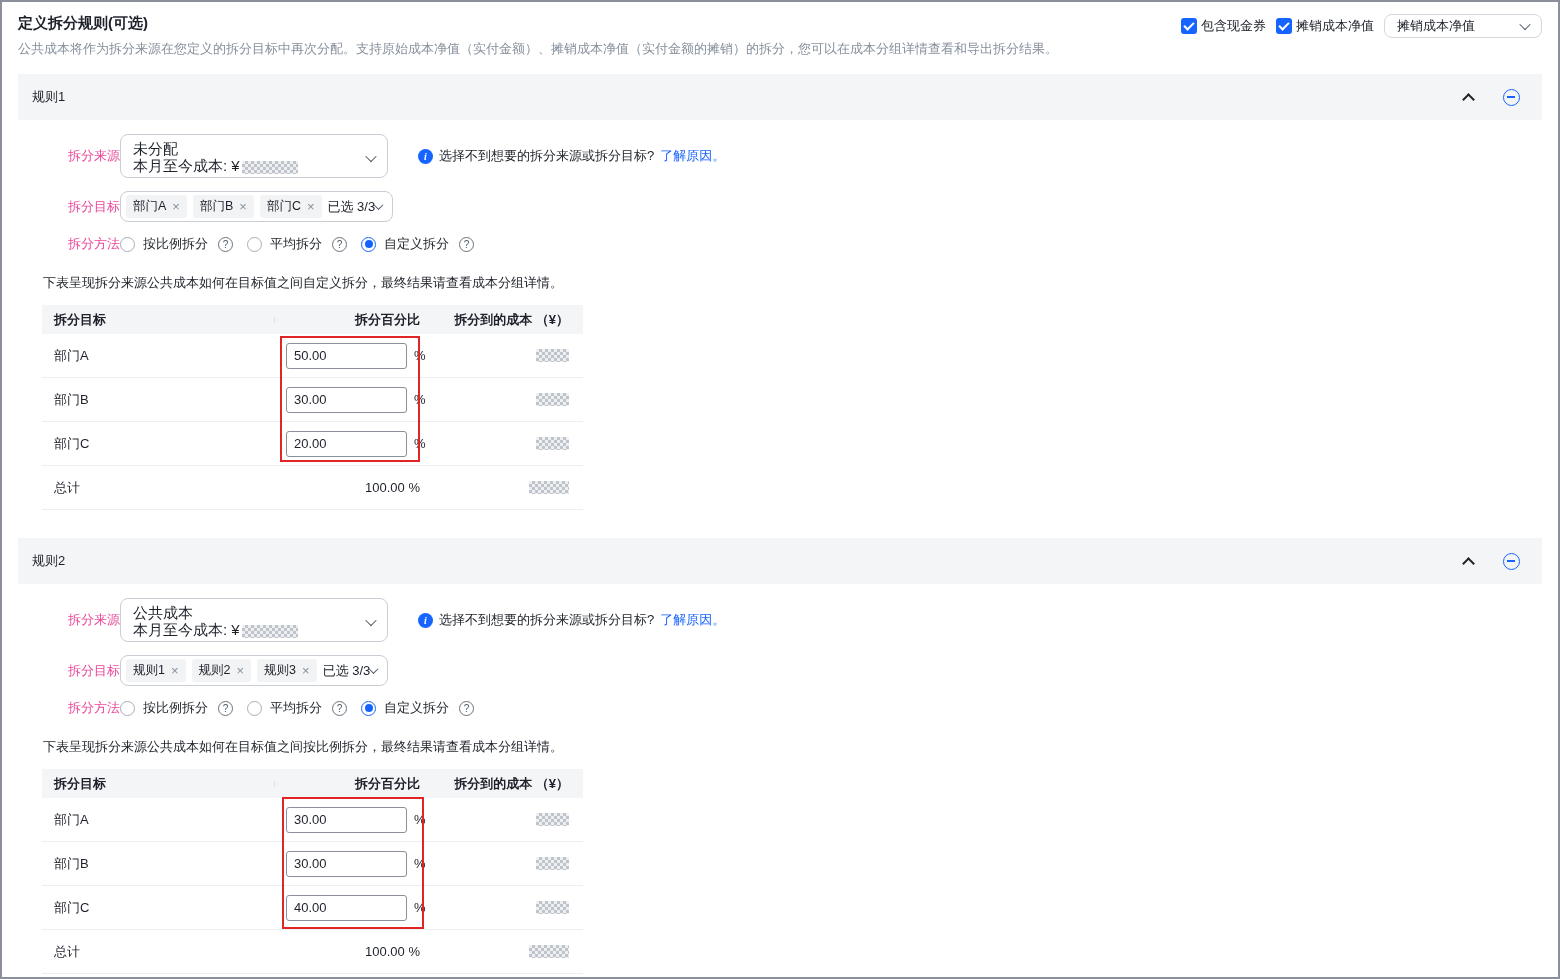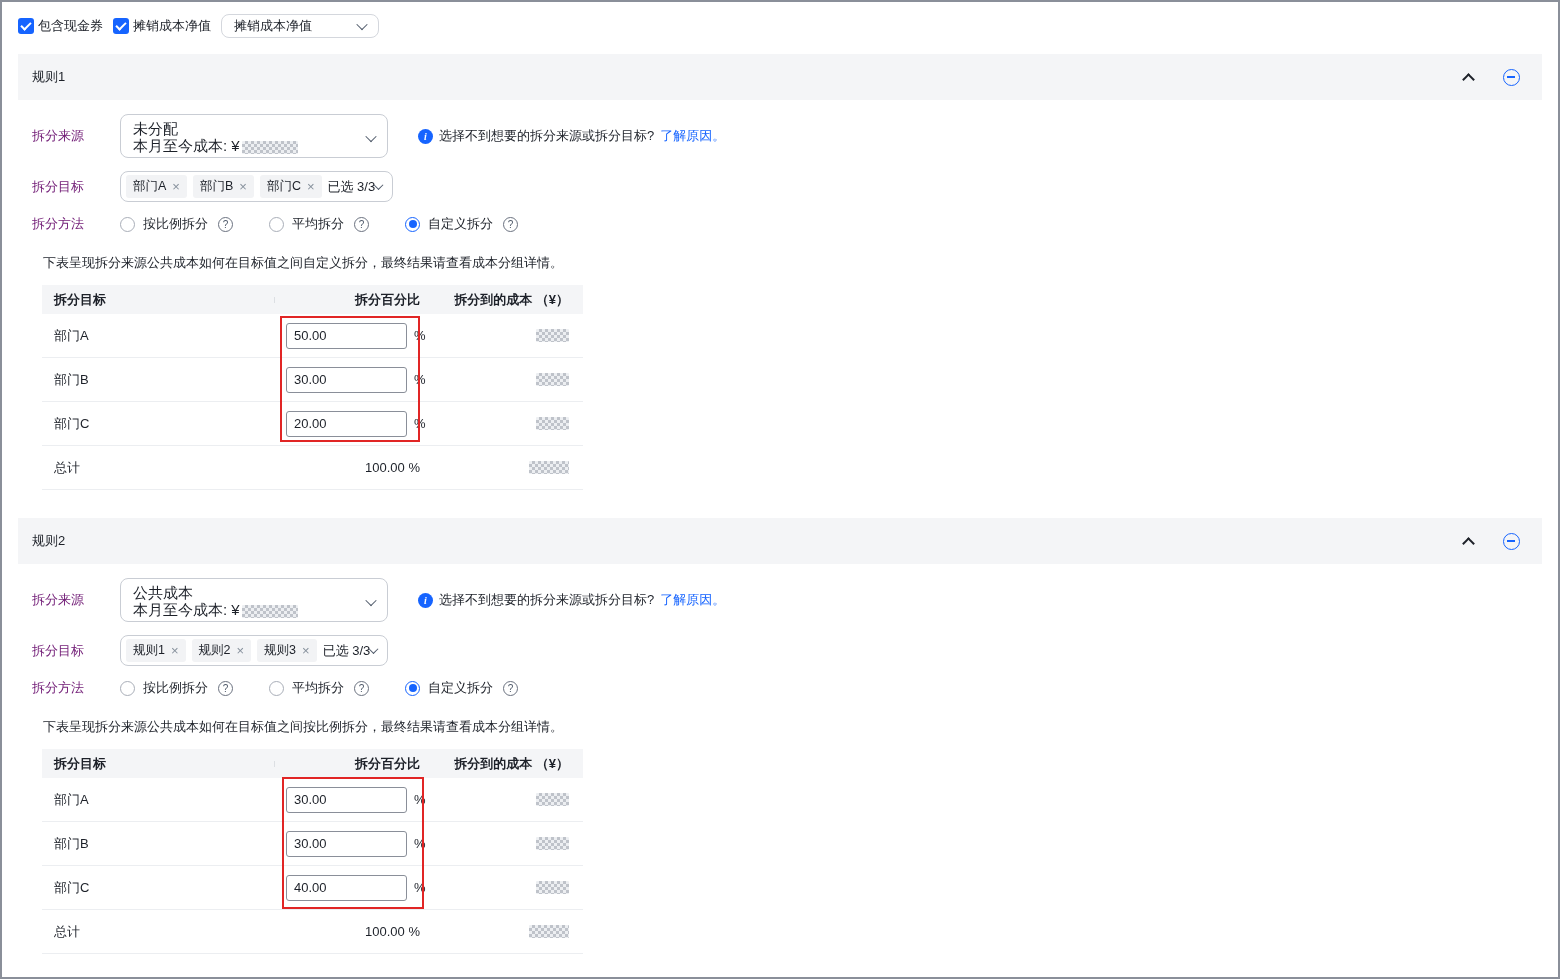--- a/index.html
+++ b/index.html
@@ -32,21 +32,21 @@
   .rule-header { height:46px; background:#f4f5f7; display:flex; align-items:center;
     justify-content:space-between; padding:0 22px 0 14px; }
   .rule-name { font-size:13px; color:#1d2129; }
   .rule-header-icons { display:flex; align-items:center; gap:30px; }
   .icon-btn { cursor:pointer; display:flex; align-items:center; }
   .minus-circle { width:17px; height:17px; border:1.5px solid #1664ff; border-radius:50%; position:relative; }
   .minus-circle::after { content:""; position:absolute; left:3px; top:6.5px; width:8px; height:1.6px; background:#1664ff; }
 
   .rule-body { padding:14px 14px 12px 14px; }
   .form-row { display:flex; align-items:center; margin-bottom:13px; }
-  .form-label { width:88px; flex-shrink:0; color:#701a75; }
+  .form-label { width:88px; flex-shrink:0; color:#ec4899;text-align:right; }
   .row-source { align-items:flex-start; }
   .row-source .form-label { margin-top:13px; }
 
   .source-select { width:268px; height:44px; border:1px solid #c9cdd4; border-radius:8px;
     padding:5px 12px 5px 12px; display:flex; justify-content:space-between; cursor:pointer; background:#fff; }
   .source-lines { line-height:17px; font-size:15px; }
   .source-select .chev-down { margin-top:14px; }
 
   .info-inline { display:flex; align-items:center; gap:6px; margin-left:30px; margin-top:13px; }
   .info-icon { width:15px; height:15px; border-radius:50%; background:#1664ff; color:#fff;
@@ -55,21 +55,21 @@
   .help-link { color:#1664ff; cursor:pointer; text-decoration:none; }
 
   .target-select { display:inline-flex; align-items:center; gap:6px; border:1px solid #c9cdd4;
     border-radius:8px; height:31px; padding:0 10px 0 5px; cursor:pointer; background:#fff; }
   .tag { background:#f2f3f5; border-radius:3px; padding:3px 7px; display:inline-flex;
     align-items:center; gap:6px; font-size:12.5px; color:#1d2129; }
   .tag-x { color:#86909c; font-size:13px; line-height:1; cursor:pointer; }
   .selected-count { display:inline-flex; align-items:center; color:#1d2129; }
   .selected-count .chev-down { width:7px; height:7px; border-color:#4e5969; }
 
-  .radio-group { display:flex; align-items:flex-end; gap:36px; }
+  .radio-group { display:flex; align-items:flex-end; gap:14px; }
   .radio-opt { display:flex; align-items:center; gap:8px; cursor:pointer; }
   .radio { width:15px; height:15px; border-radius:50%; border:1px solid #a9aeb8; background:#fff; position:relative; flex-shrink:0; }
   .radio.checked { border:1.5px solid #1664ff; }
   .radio.checked::after { content:""; position:absolute; left:50%; top:50%; width:8px; height:8px;
     margin:-4px 0 0 -4px; border-radius:50%; background:#1664ff; }
   .q-icon { width:15px; height:15px; border-radius:50%; border:1px solid #6b7280; color:#4e5969;
     font-size:10px; display:inline-flex; align-items:center; justify-content:center; cursor:pointer; margin-left:2px; }
 
   .table-note { margin:21px 0 13px 11px; color:#1d2129; }
 
@@ -102,20 +102,24 @@
   .mz-src { width:56px; margin-left:2px; }
   .mz-cell { width:33px; }
   .mz-total { width:40px; }
 </style>
 </head>
 <body>
 
 <div class="page">
 
   <div class="top-bar">
+    <div>
+      <div class="page-title">定义拆分规则(可选)</div>
+      <div class="page-subtitle">公共成本将作为拆分来源在您定义的拆分目标中再次分配。支持原始成本净值（实付金额）、摊销成本净值（实付金额的摊销）的拆分，您可以在成本分组详情查看和导出拆分结果。</div>
+    </div>
     <div class="top-controls">
       <div class="checkbox-wrap">
         <span class="checkbox"></span>
         <span>包含现金券</span>
       </div>
       <div class="checkbox-wrap">
         <span class="checkbox"></span>
         <span>摊销成本净值</span>
       </div>
       <div class="select-box">

